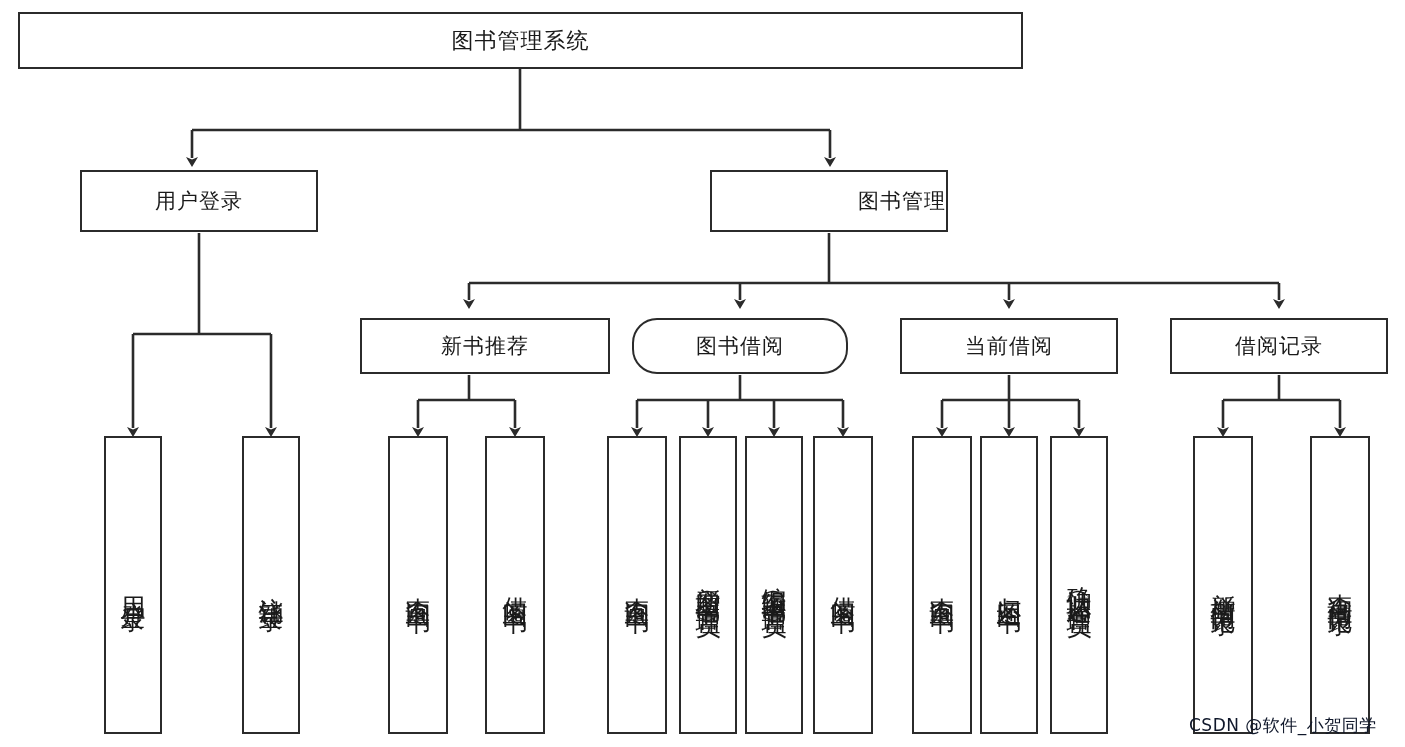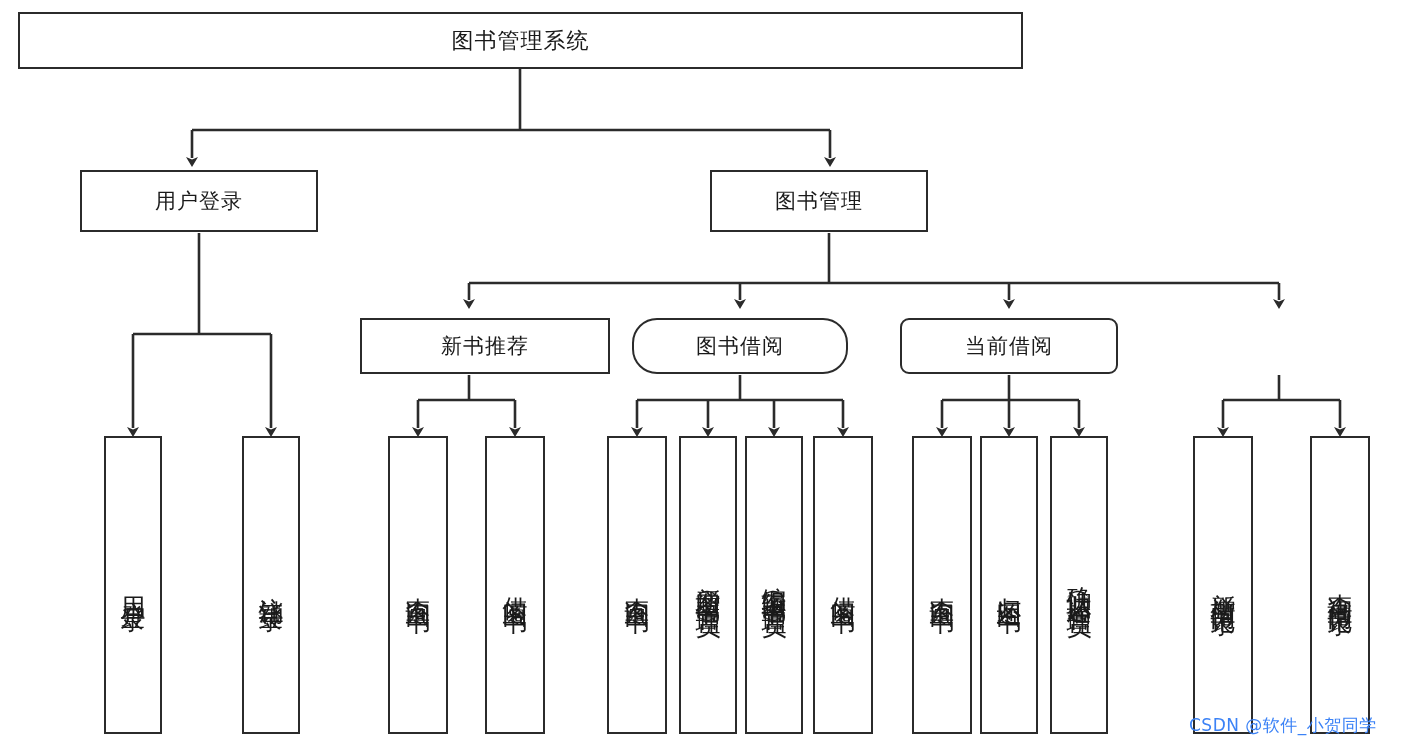--- a/index.html
+++ b/index.html
@@ -36,21 +36,21 @@
   .node.v .lbl{
     writing-mode:vertical-rl;
     text-orientation:upright;
     font-size:25px;
     letter-spacing:4px;
     line-height:1;
     white-space:nowrap;
   }
   .watermark{
     position:absolute;
-    color:#3b82f6;
+    color:#0f172a;
     font-size:17px;
     letter-spacing:0.5px;
     white-space:nowrap;
     user-select:none;
   }
 </style>
 </head>
 <body>
 
 <div id="stage">
@@ -105,32 +105,35 @@
     </g>
   </svg>
 
   <div class="node h root" style="left:18px;top:12px;width:1005px;height:57px;">
     <span class="lbl">图书管理系统</span>
   </div>
 
   <div class="node h" style="left:80px;top:170px;width:238px;height:62px;">
     <span class="lbl">用户登录</span>
   </div>
-  <div class="node h" style="left:710px;top:170px;width:218px;height:62px;">
+  <div class="node h" style="left:710px;top:170px;width:238px;height:62px;justify-content:flex-end;">
     <span class="lbl">图书管理</span>
   </div>
 
   <div class="node h" style="left:360px;top:318px;width:250px;height:56px;">
     <span class="lbl">新书推荐</span>
   </div>
   <div class="node h" style="left:632px;top:318px;width:216px;height:56px;border-radius:25px;">
     <span class="lbl">图书借阅</span>
   </div>
-  <div class="node h" style="left:900px;top:318px;width:218px;height:56px;border-radius:9px;">
+  <div class="node h" style="left:900px;top:318px;width:218px;height:56px;">
     <span class="lbl">当前借阅</span>
+  </div>
+  <div class="node h" style="left:1170px;top:318px;width:218px;height:56px;">
+    <span class="lbl">借阅记录</span>
   </div>
 
   <div class="node v" style="left:104px;top:436px;width:58px;height:298px;">
     <span class="lbl">用户登录</span>
   </div>
   <div class="node v" style="left:242px;top:436px;width:58px;height:298px;">
     <span class="lbl">注销登录</span>
   </div>
 
   <div class="node v" style="left:388px;top:436px;width:60px;height:298px;">

